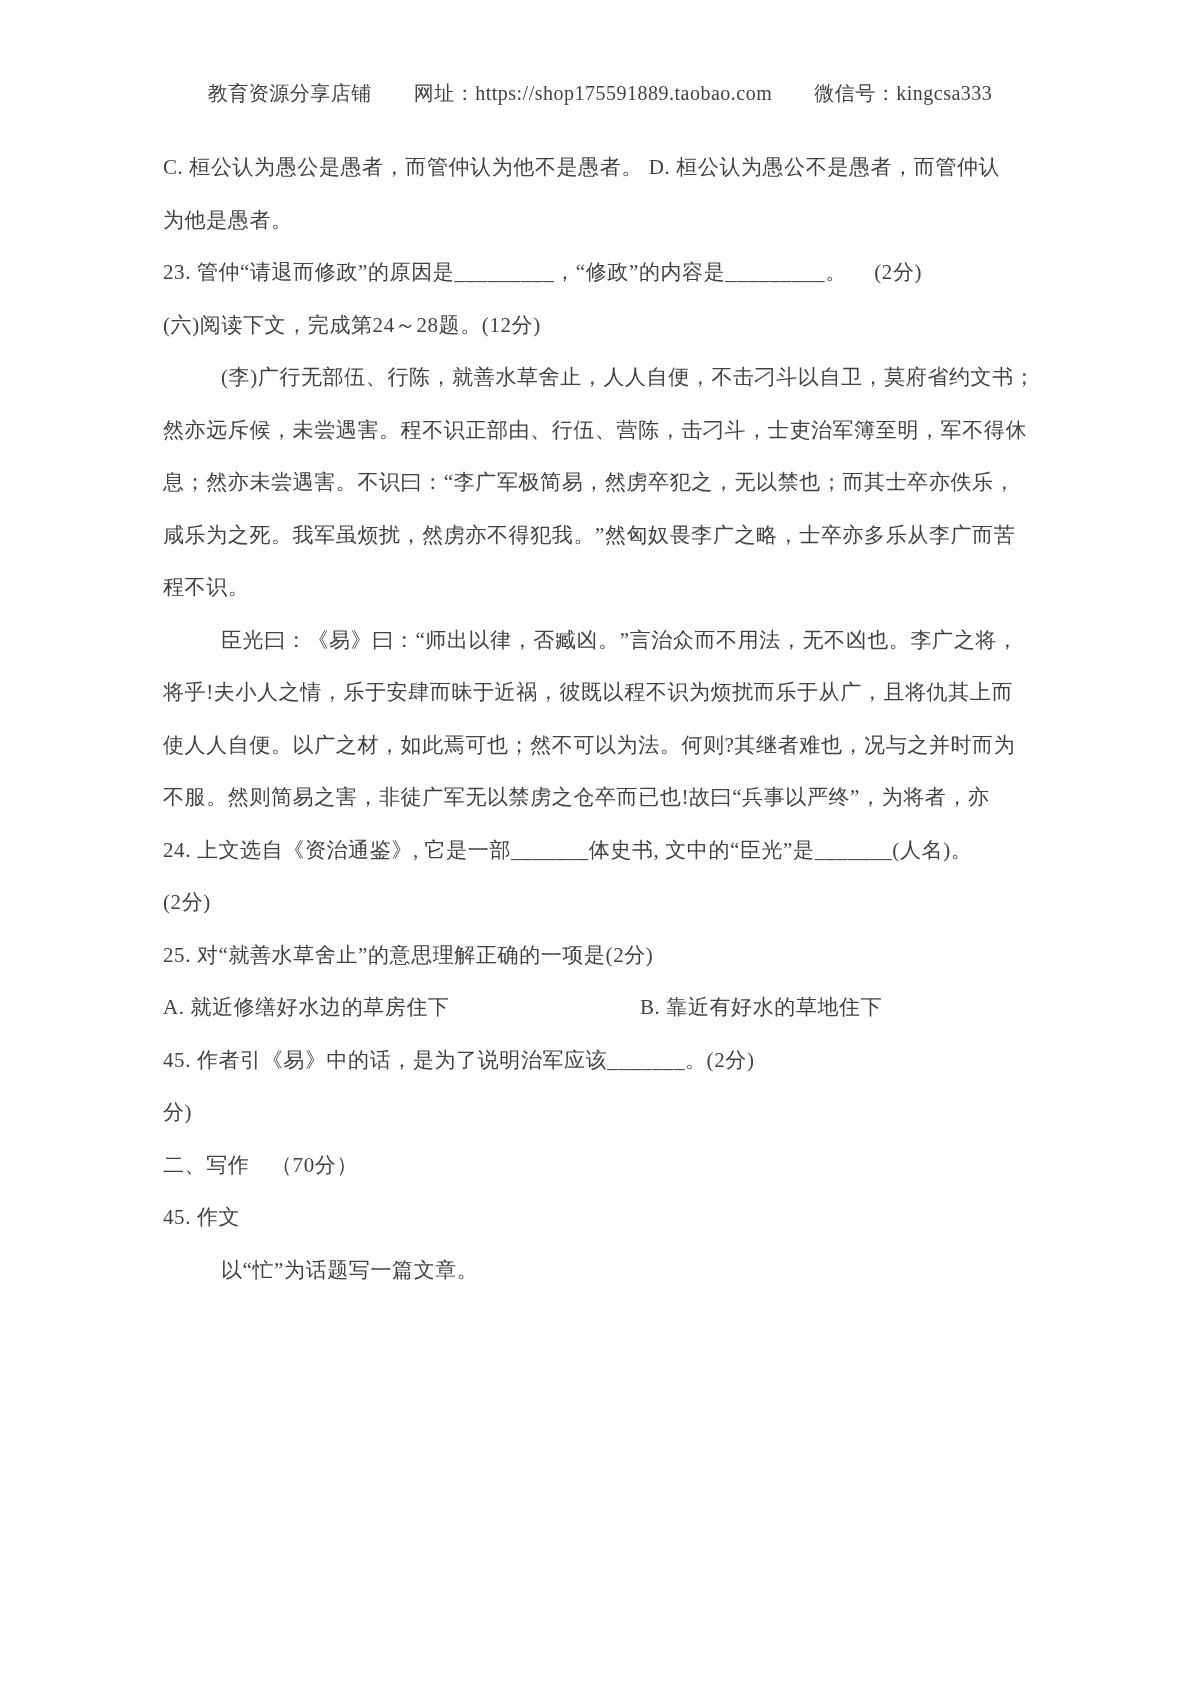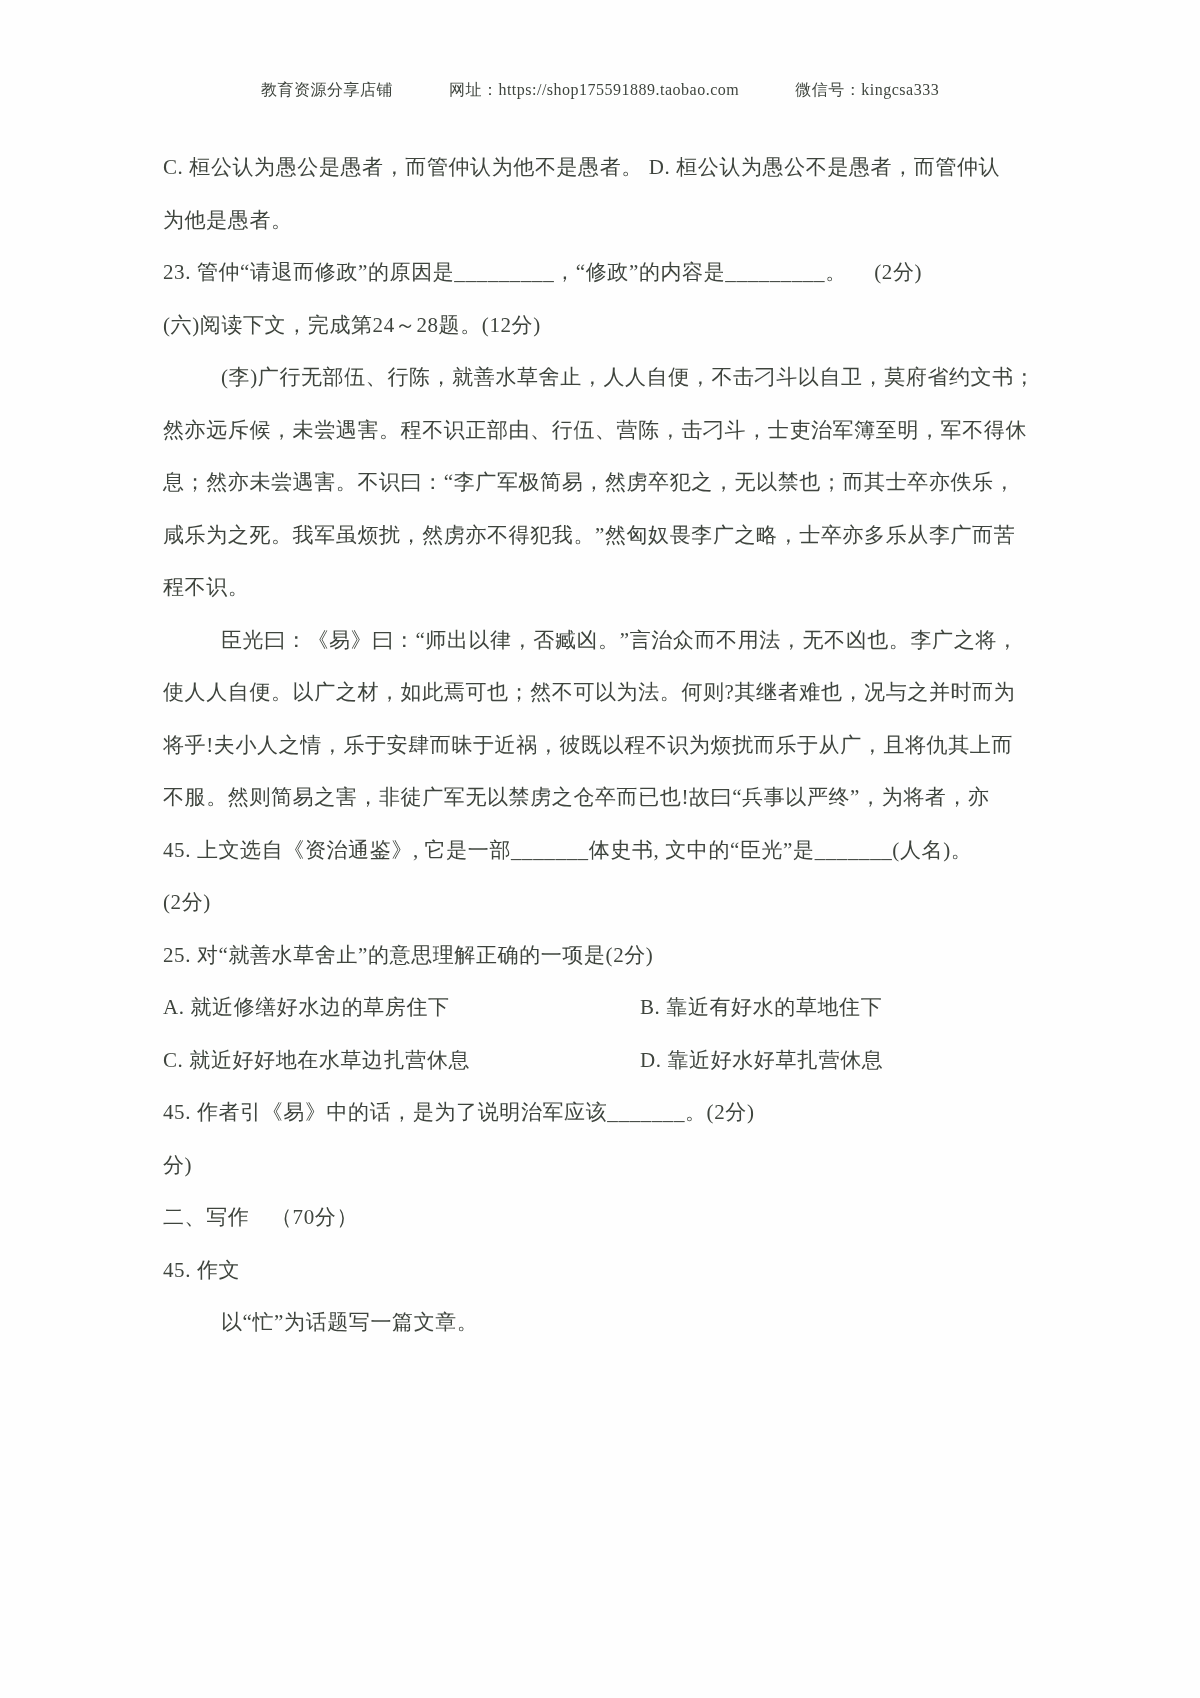--- a/index.html
+++ b/index.html
@@ -12,22 +12,22 @@
     overflow: hidden;
   }
   .doc-header {
     position: absolute;
     top: 80px;
     left: 0;
     width: 100%;
     display: flex;
     justify-content: center;
     align-items: baseline;
-    gap: 56px;
-    font-size: 16px;
+    gap: 42px;
+    font-size: 20px;
     letter-spacing: 0.5px;
     white-space: nowrap;
   }
   .content {
     position: absolute;
     top: 141px;
     left: 163px;
     width: 905px;
     font-size: 21px;
     letter-spacing: 0.6px;
@@ -56,32 +56,28 @@
   <div class="line">C. 桓公认为愚公是愚者，而管仲认为他不是愚者。 D. 桓公认为愚公不是愚者，而管仲认</div>
   <div class="line">为他是愚者。</div>
   <div class="line">23. 管仲“请退而修政”的原因是_________，“修政”的内容是_________。　 (2分)</div>
   <div class="line">(六)阅读下文，完成第24～28题。(12分)</div>
   <div class="line indent">(李)广行无部伍、行陈，就善水草舍止，人人自便，不击刁斗以自卫，莫府省约文书；</div>
   <div class="line">然亦远斥候，未尝遇害。程不识正部由、行伍、营陈，击刁斗，士吏治军簿至明，军不得休</div>
   <div class="line">息；然亦未尝遇害。不识曰：“李广军极简易，然虏卒犯之，无以禁也；而其士卒亦佚乐，</div>
   <div class="line">咸乐为之死。我军虽烦扰，然虏亦不得犯我。”然匈奴畏李广之略，士卒亦多乐从李广而苦</div>
   <div class="line">程不识。</div>
   <div class="line indent">臣光曰：《易》曰：“师出以律，否臧凶。”言治众而不用法，无不凶也。李广之将，</div>
+  <div class="line">将乎!夫小人之情，乐于安肆而昧于近祸，彼既以程不识为烦扰而乐于从广，且将仇其上而</div>
   <div class="line">使人人自便。以广之材，如此焉可也；然不可以为法。何则?其继者难也，况与之并时而为</div>
-  <div class="line">将乎!夫小人之情，乐于安肆而昧于近祸，彼既以程不识为烦扰而乐于从广，且将仇其上而</div>
   <div class="line">不服。然则简易之害，非徒广军无以禁虏之仓卒而已也!故曰“兵事以严终”，为将者，亦</div>
-  <div class="line">45. 上文选自《资治通鉴》, 它是一部_______体史书, 文中的“臣光”是_______(人名)。</div>
+  <div class="line">24. 上文选自《资治通鉴》, 它是一部_______体史书, 文中的“臣光”是_______(人名)。</div>
   <div class="line">(2分)</div>
   <div class="line">25. 对“就善水草舍止”的意思理解正确的一项是(2分)</div>
   <div class="line opt-row">
     <span class="opt-left">A. 就近修缮好水边的草房住下</span>
     <span class="opt-right">B. 靠近有好水的草地住下</span>
-  </div>
-  <div class="line opt-row">
-    <span class="opt-left">C. 就近好好地在水草边扎营休息</span>
-    <span class="opt-right">D. 靠近好水好草扎营休息</span>
   </div>
   <div class="line">45. 作者引《易》中的话，是为了说明治军应该_______。(2分)</div>
   <div class="line">分)</div>
   <div class="line">二、写作　（70分）</div>
   <div class="line">45. 作文</div>
   <div class="line indent">以“忙”为话题写一篇文章。</div>
 </div>
 
 </body></html>

